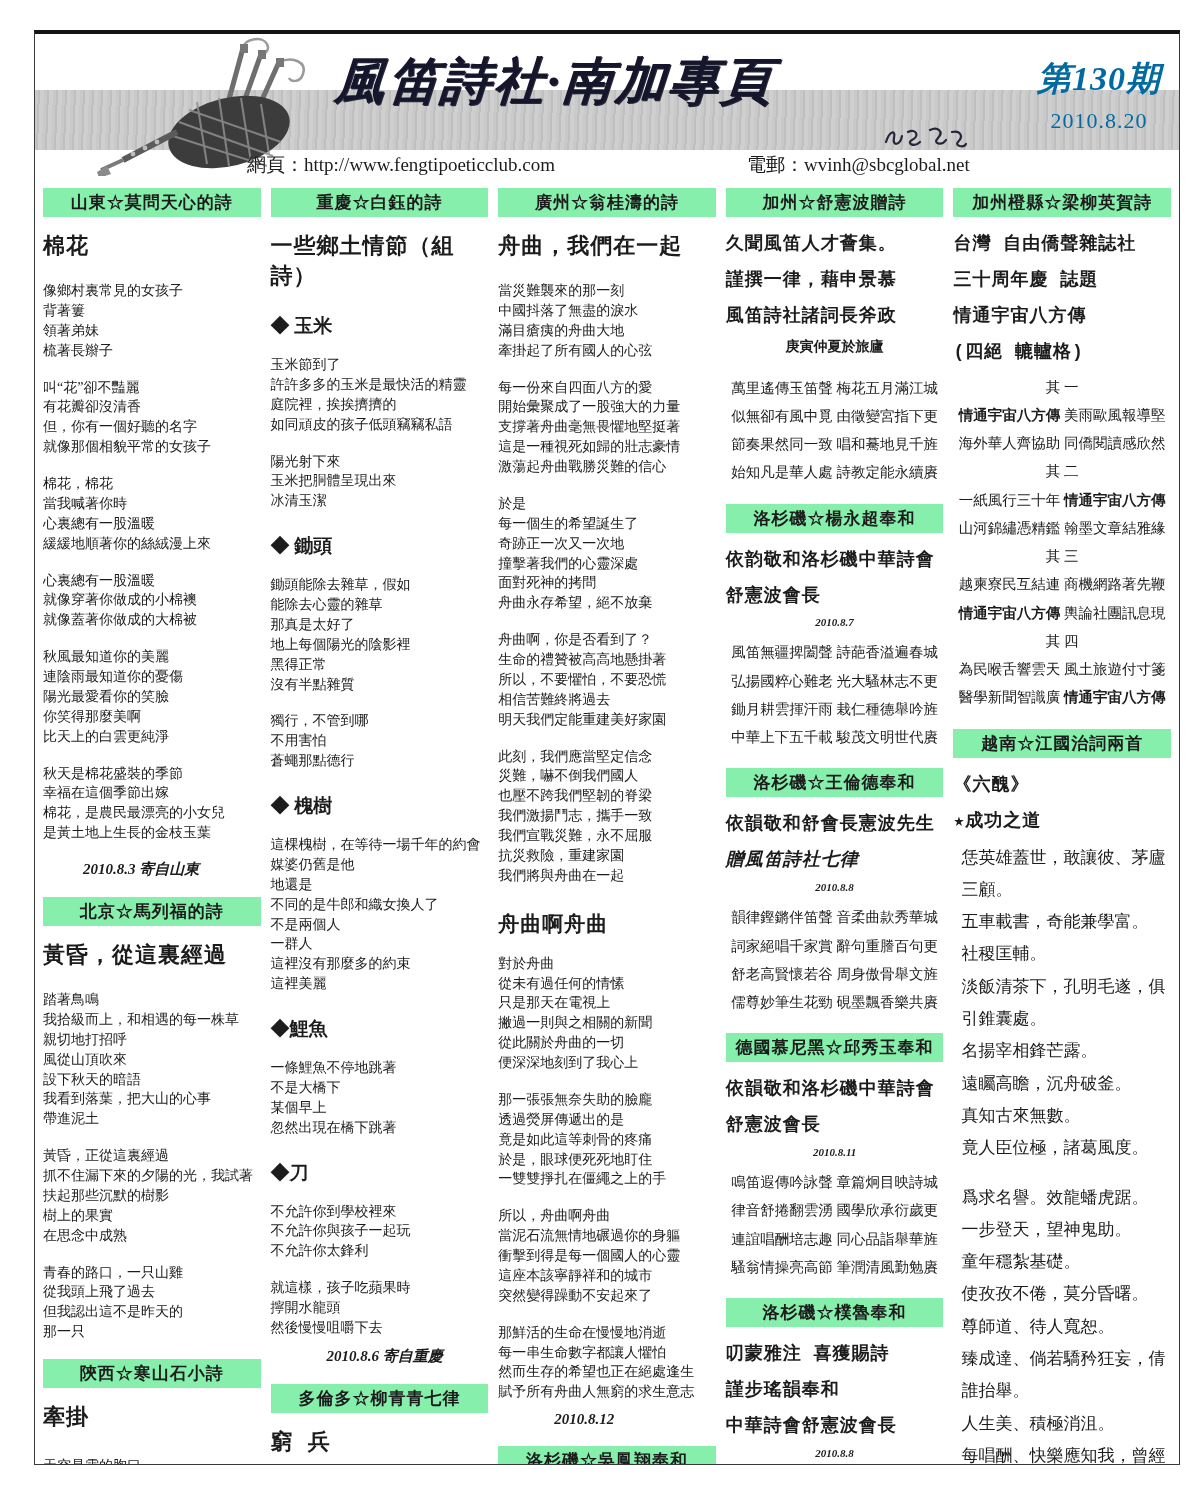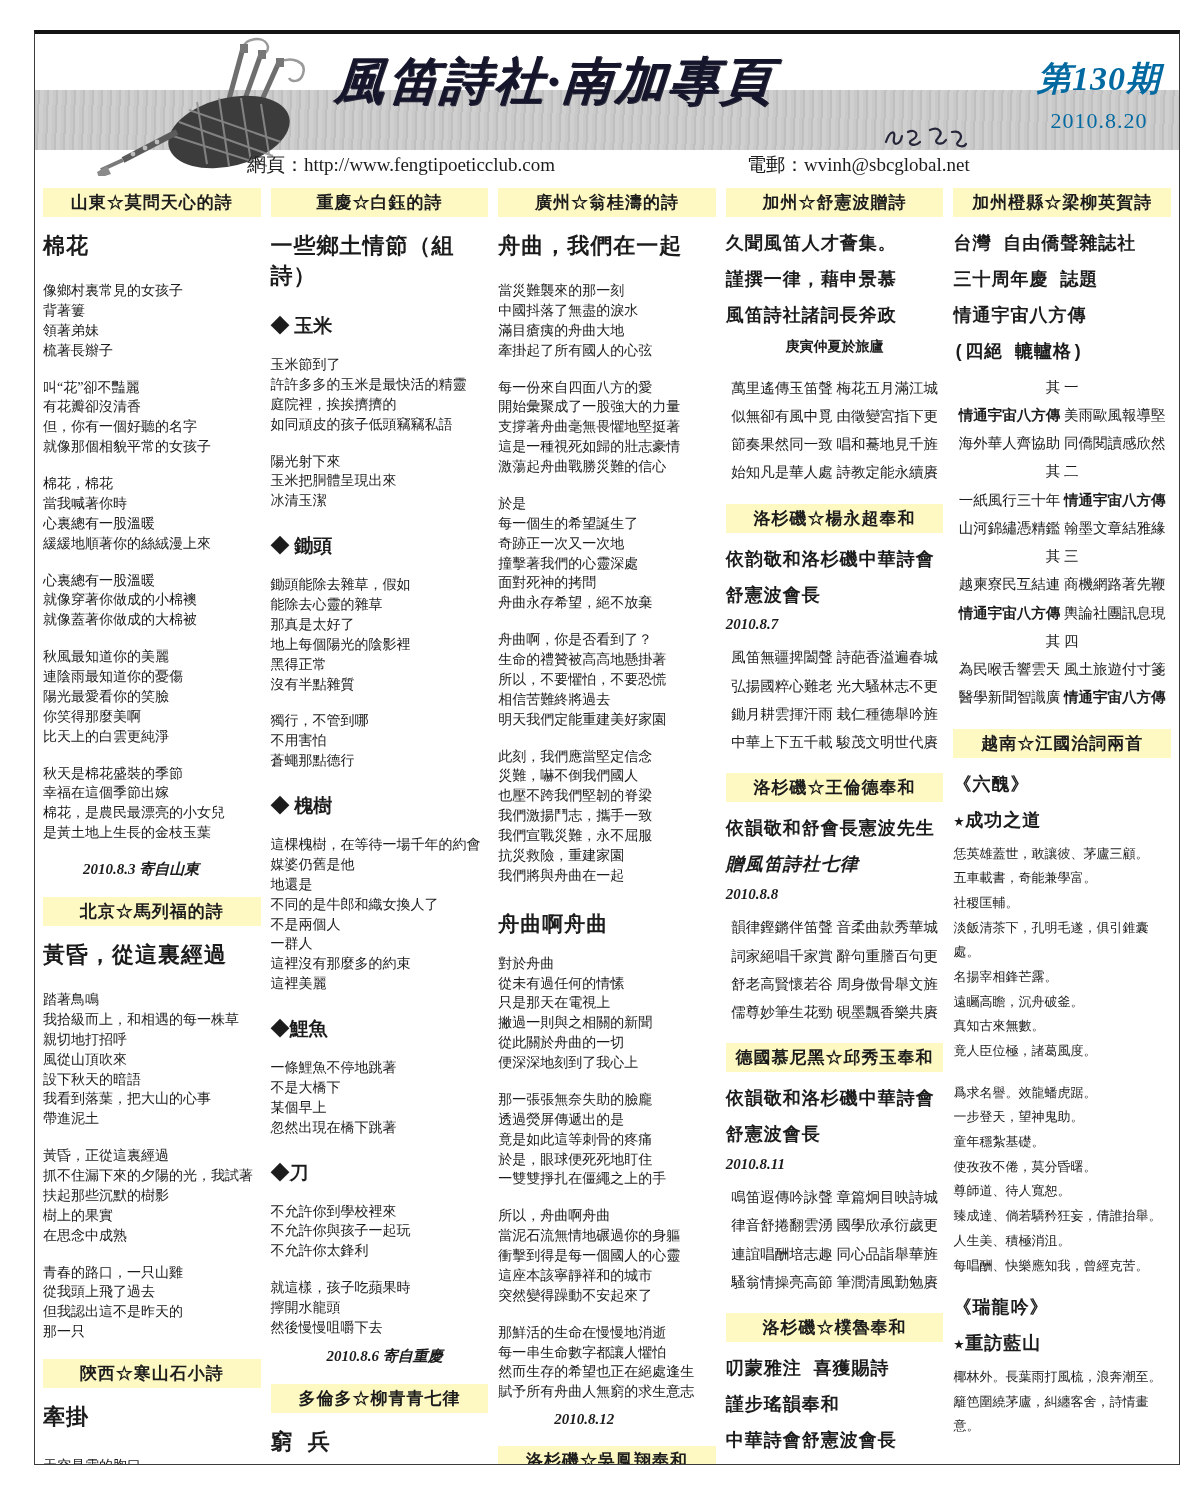--- a/index.html
+++ b/index.html
@@ -16,35 +16,35 @@
   .signature{position:absolute;left:845px;top:88px;}
   .issue-box{position:absolute;right:18px;top:22px;text-align:center;color:#0369a1;}
   .issue-no{font-size:34px;font-weight:bold;font-style:italic;letter-spacing:1px;}
   .issue-date{font-size:22px;margin-top:6px;letter-spacing:1px;}
   .contact{position:absolute;left:0;right:0;bottom:2px;font-size:19px;}
   .contact .site{position:absolute;left:212px;bottom:0;white-space:nowrap;}
   .contact .mail{position:absolute;left:712px;bottom:0;white-space:nowrap;}
   
   .columns{display:flex;gap:10px;padding:8px 8px 0 8px;}
   .column{flex:1 1 0;min-width:0;font-size:14px;}
-  .sec-header{background:#fef9c3;text-align:center;font-weight:bold;font-size:17px;
+  .sec-header{background:#86efac;text-align:center;font-weight:bold;font-size:17px;
     padding:3px 0;margin:10px 0 14px;letter-spacing:1px;}
   .column .sec-header:first-child{margin-top:0;}
   .title{font-size:22px;font-weight:bold;margin:14px 0 20px;letter-spacing:1px;}
   .title.center{text-align:left;font-family:Liberation Mono, monospace;}
   .title.small{font-size:18px;line-height:1.55;margin:8px 0 6px;}
   .title.mid{font-size:21px;margin:24px 0 16px;}
   .subhead{font-size:19px;font-weight:bold;margin:22px 0 16px;}
   .stanza{margin:0 0 17px;}
   .stanza .line{line-height:1.42;}
   .stanza.spaced .line{line-height:1.95;}
   .stanza.center{text-align:center;}
   .stanza.cpl .line{line-height:1.95;font-size:14.5px;white-space:nowrap;}
-  .stanza.small .line{font-size:13px;line-height:1.9;}
-  .date{font-weight:bold;font-style:italic;text-align:left;font-size:15px;margin:2px 0 10px;}
+  .stanza.small .line{font-size:17px;line-height:1.9;margin-left:8px;}
+  .date{font-weight:bold;font-style:italic;text-align:center;font-size:11px;margin:2px 0 10px;}
   .footer{font-weight:bold;font-style:italic;font-size:15px;margin:6px 0 18px;padding-left:40px;}
   .footer.tiny{padding-left:56px;margin-top:-8px;}
   b{font-weight:bold;text-align:center;}
 </style>
 </head>
 <body>
 
 <div class="page-frame">
   <div class="banner">
     <div class="banner-band"></div>

